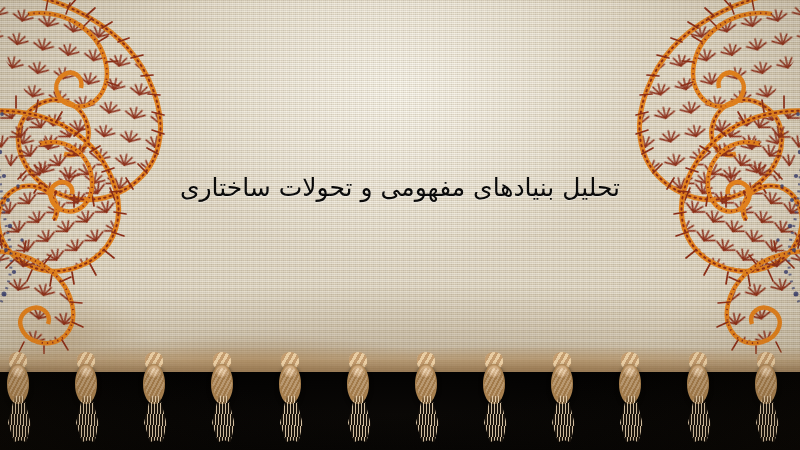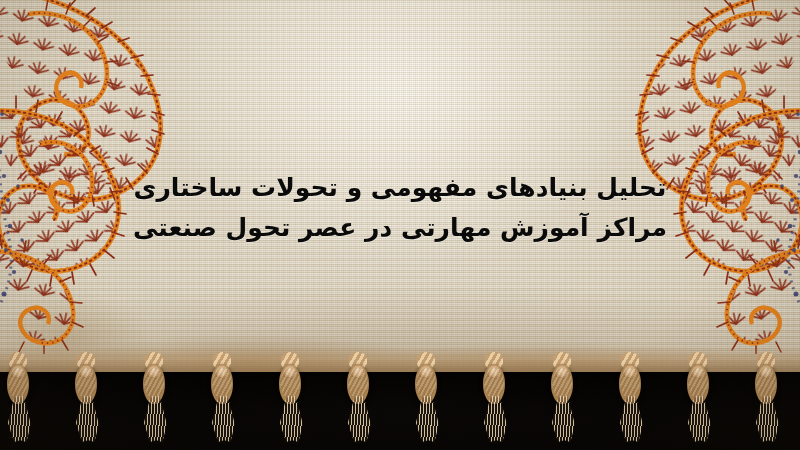--- a/index.html
+++ b/index.html
@@ -98,21 +98,21 @@
   .ornament { position:absolute; top:-6px; width:270px; height:360px; }
   #orn-left  { left:-12px; }
   #orn-right { right:-12px; transform:scaleX(-1); }
   .ornament svg { width:100%; height:100%; display:block; }
 
   
   #title {
     position:absolute; left:0; top:168px; width:800px;
     text-align:center; direction:rtl;
     font-family:"DejaVu Sans", sans-serif;
-    font-weight:700;
+    font-weight:400;
     font-size:25px;
     line-height:40px;
     color:#0a0a0a;
     letter-spacing:0px;
     text-shadow:0 1px 0 rgba(255,255,255,.35);
     z-index:20;
   }
   #title .line { display:block; white-space:nowrap; }
 
   #vignette {
@@ -452,17 +452,16 @@
       </div>
     <div class="tassel" style="left:746px">
         <div class="cord"></div>
         <div class="knot"></div>
         <div class="hair"></div>
       </div>
   </div>
 
   <div id="title">
     <span class="line">تحلیل بنیادهای مفهومی و تحولات ساختاری</span>
-    <span class="line">مراکز آموزش مهارتی در عصر تحول صنعتی</span>
   </div>
 
   <div id="vignette"></div>
 </div>
 
 </body></html>

